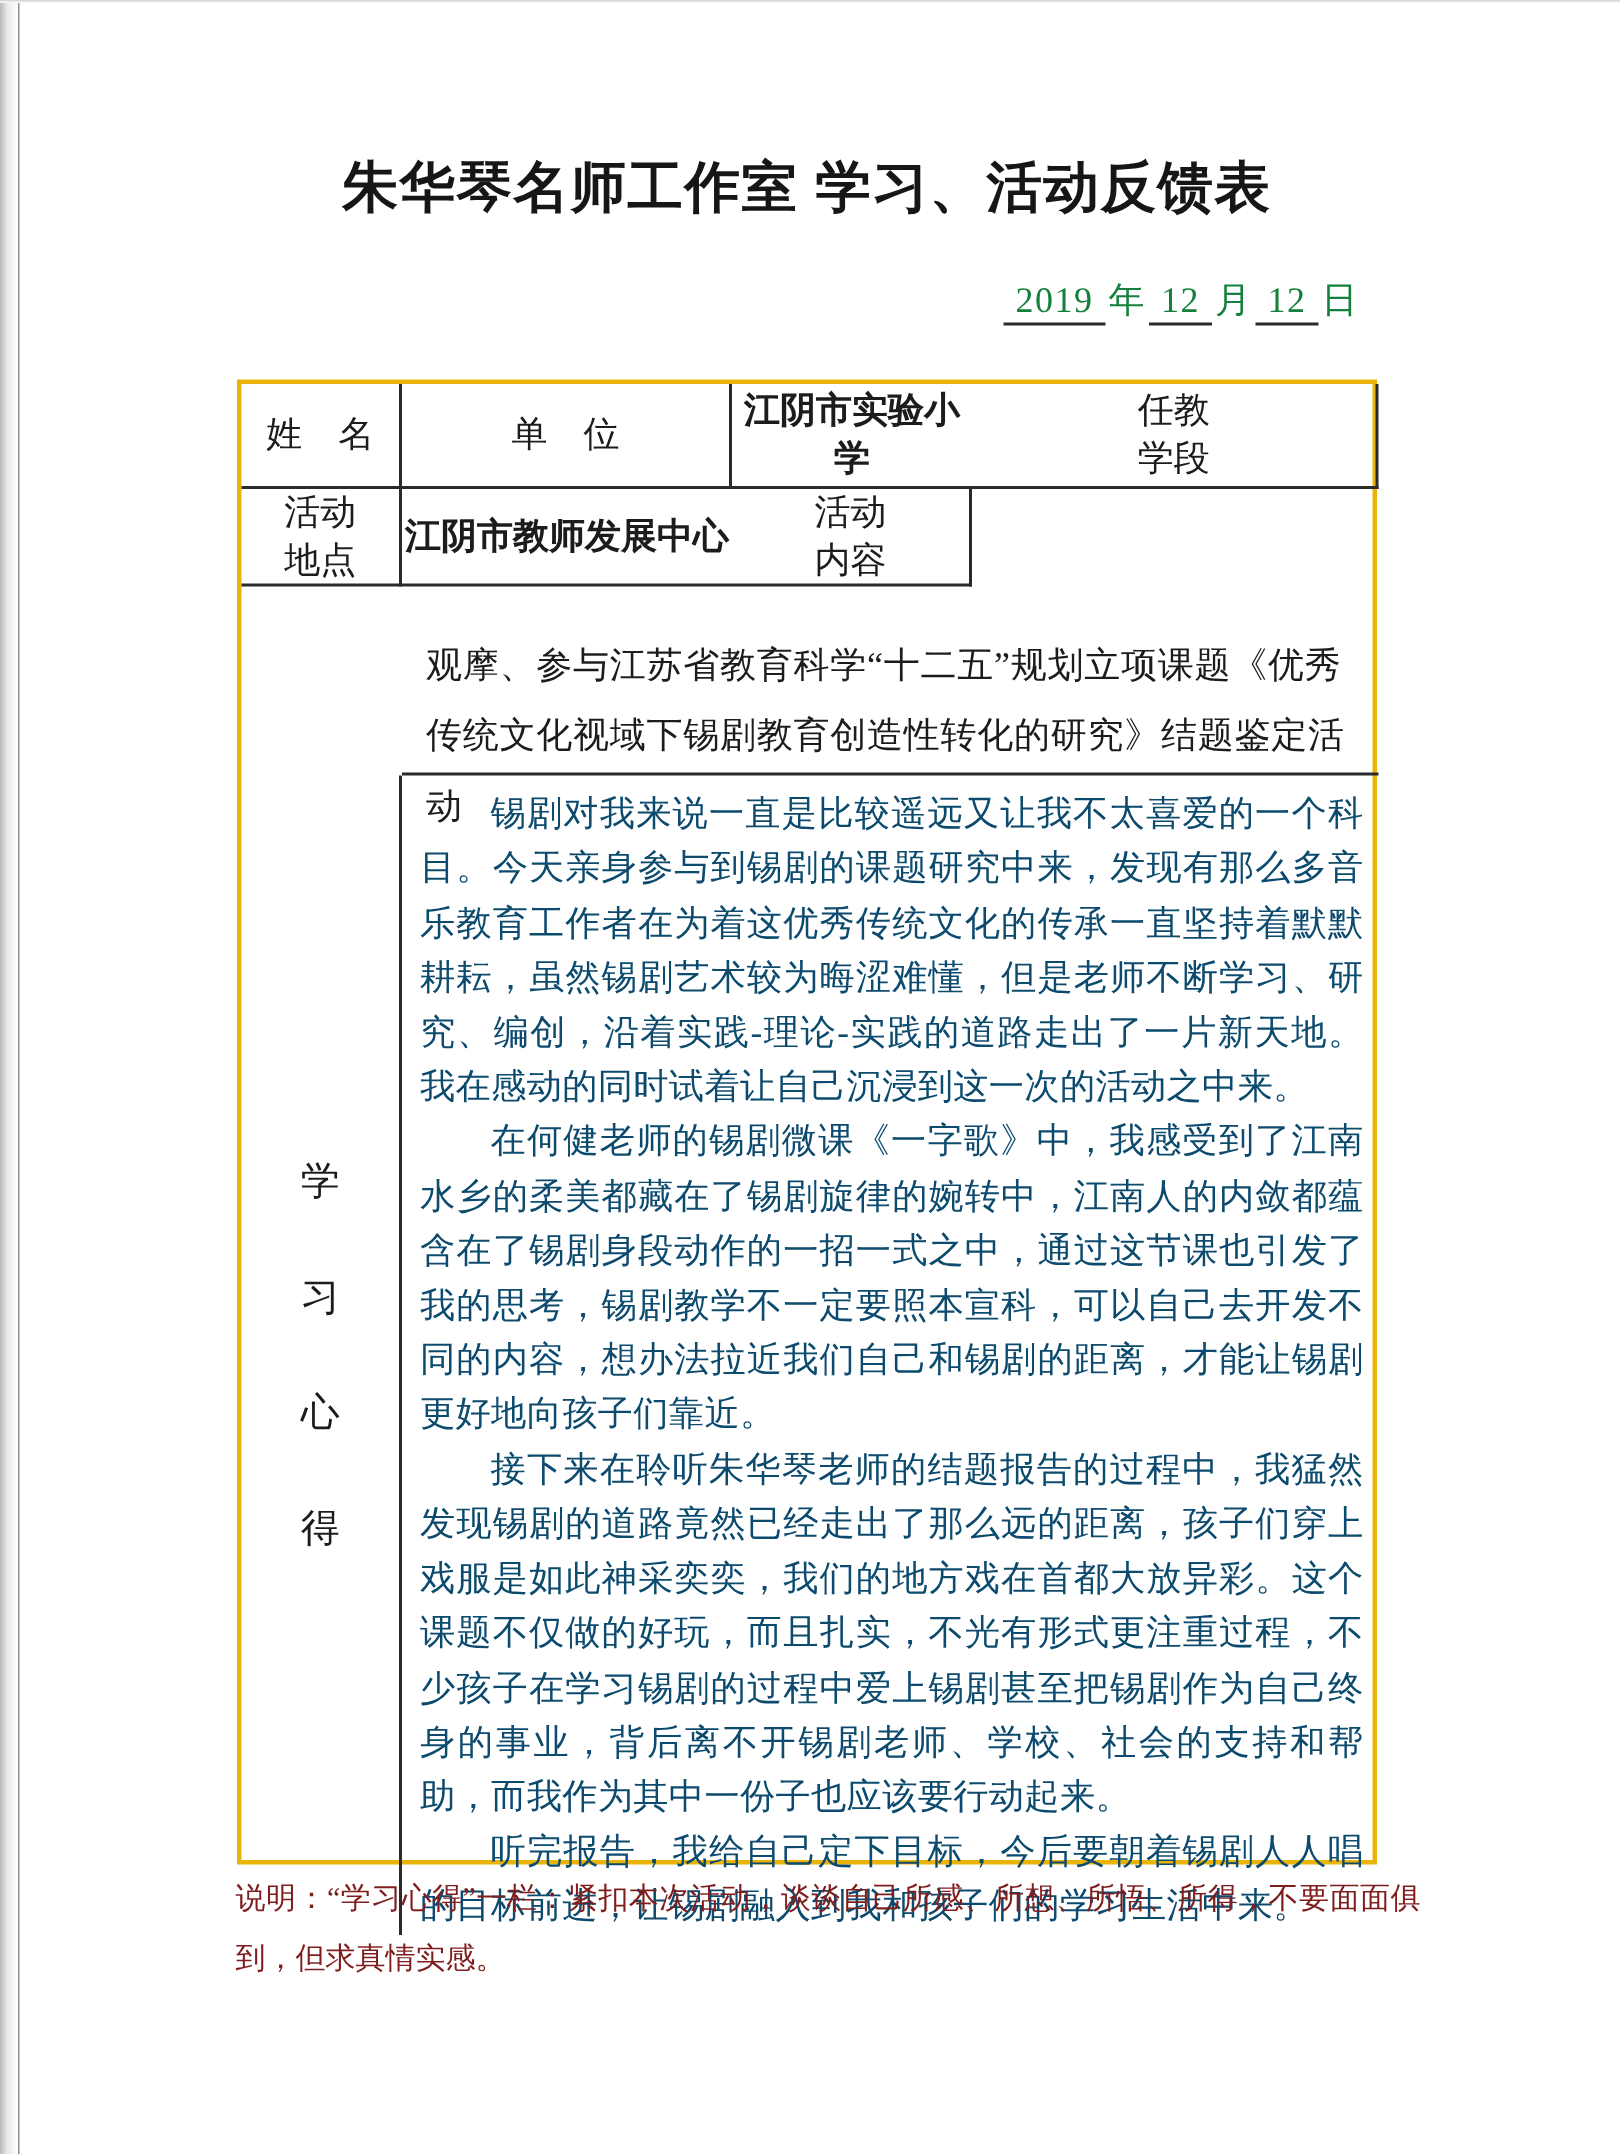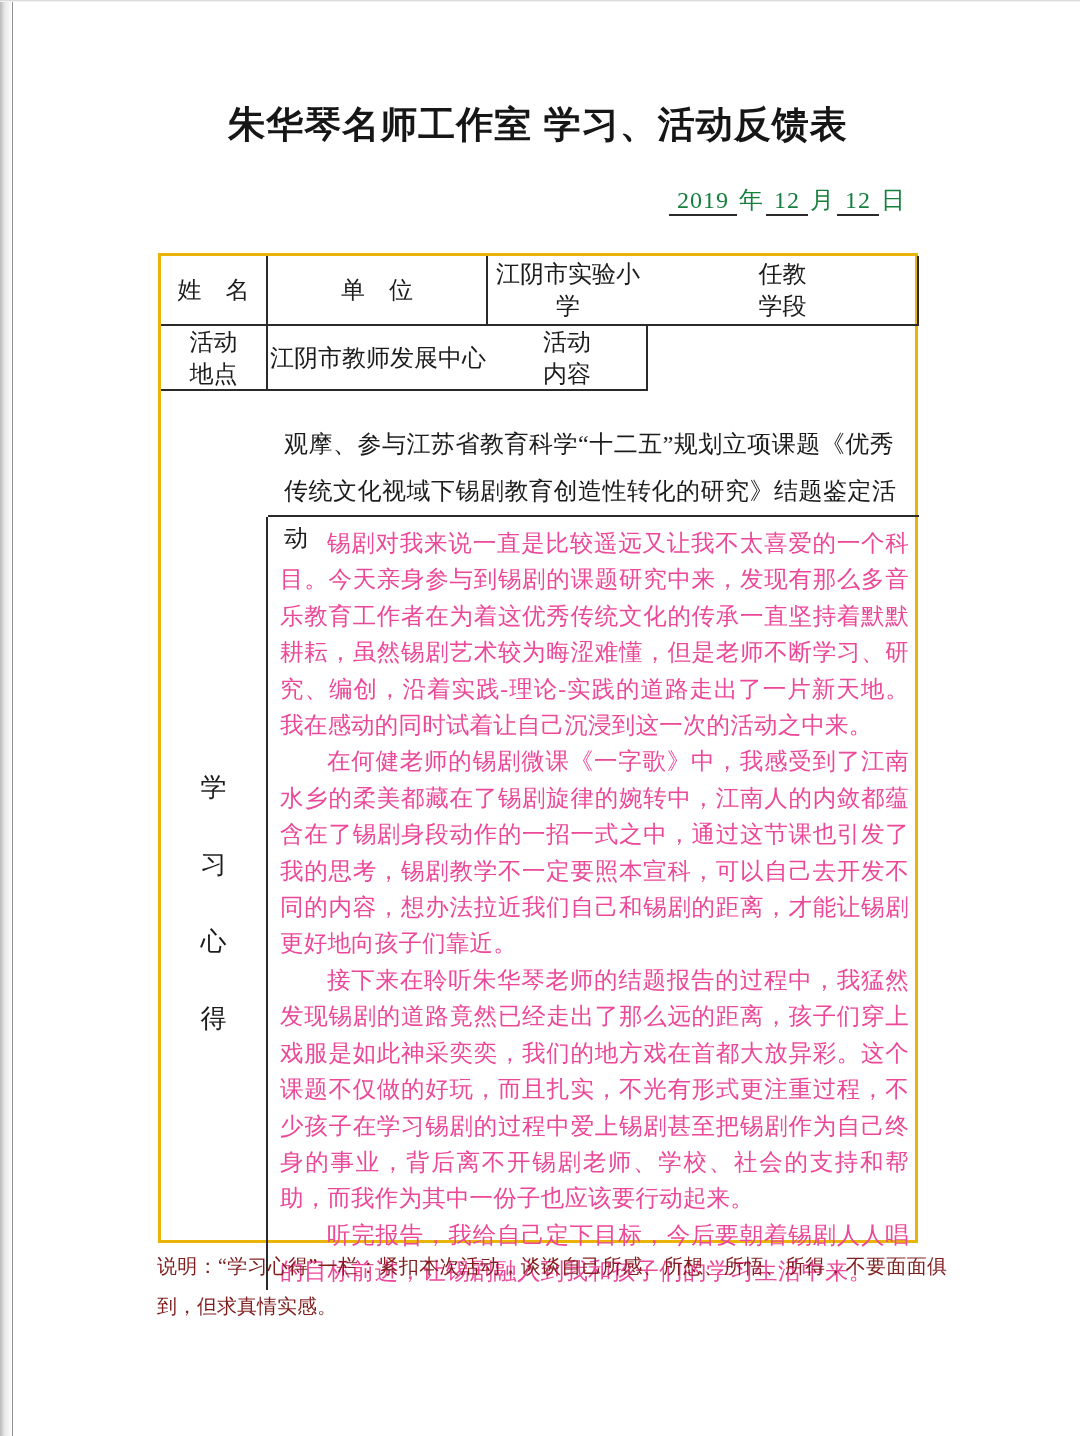--- a/index.html
+++ b/index.html
@@ -48,21 +48,21 @@
     font-size:24px;
   }
   .cell{
     border-right:2px solid #2a2a2a;
     border-bottom:2px solid #2a2a2a;
     display:flex; align-items:center; justify-content:center;
     text-align:center;
     line-height:32px;
     color:#1c1c1c;
   }
-  .cell.last-col{ border-right:none; }
+  .cell.last-col{ border-right:none;font-weight:bold; }
   .cell.last-row{ border-bottom:none; }
   .cell.multiline{ flex-direction:column; }
   .span3{ grid-column:2 / 5; }
   .content-cell{
     border-right:none;
     display:block; text-align:left;
   }
   .activity-content{
     padding:30px 14px 0 16px;
     line-height:47px;
@@ -72,21 +72,21 @@
     display:flex; flex-direction:column;
     align-items:center; justify-content:center;
     gap:45px; font-size:26px;
   }
   .notes-cell{ padding:8px 10px 0 12px; }
   .notes-cell p{
     font-size:23.5px;
     line-height:36.4px;
     text-align:justify;
     text-indent:2em;
-    color:#ec4899;
+    color:#0c4a6e;
     letter-spacing:0.2px;
   }
   .footnote{
     position:absolute; left:157px; top:1246px; width:790px;
     font-size:20px; line-height:40px;
     text-align:justify;
     color:#7f1d1d;
   }
 </style>
 </head>

